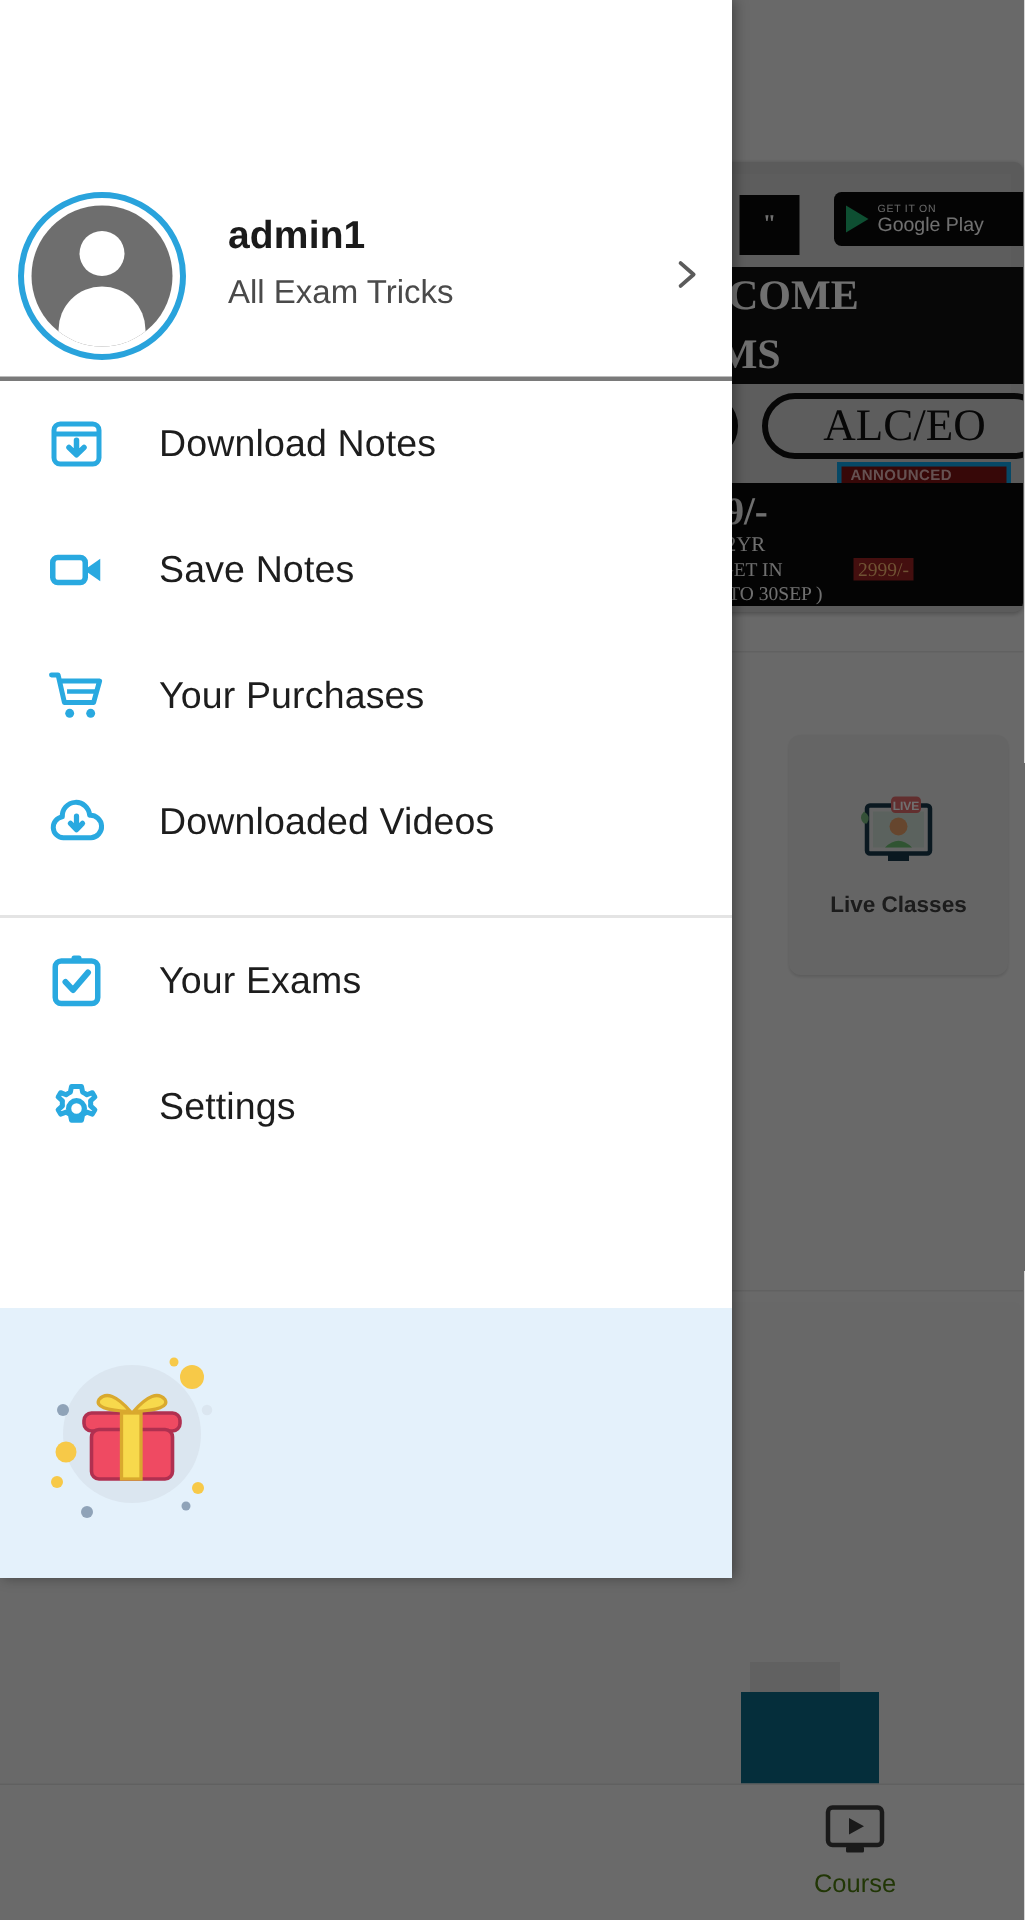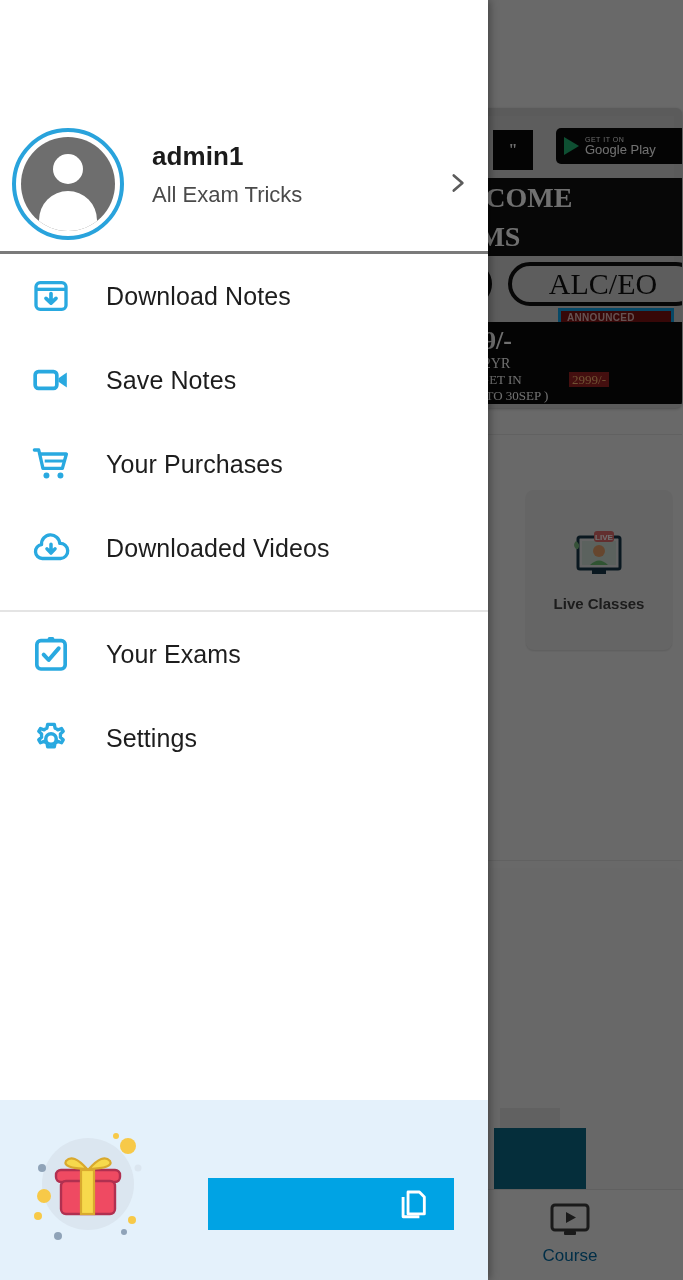--- a/index.html
+++ b/index.html
@@ -226,38 +226,38 @@
     left: 520px;
     top: 12px;
     width: 100px;
     display: flex;
     flex-direction: column;
     align-items: center;
     gap: 6px;
   }
   .bn-label {
     font-size: 17px;
-    color: #0369a1;
+    color: #4d7c0f;
   }
 
   
   #scrim {
     position: absolute;
     inset: 0;
     background: rgba(0,0,0,0.56);
     pointer-events: none;
   }
 
   
   #drawer {
     position: absolute;
     left: 0;
     top: 0;
     width: 488px;
-    height: 1280px;
+    height: 1052px;
     background: #ffffff;
     display: flex;
     flex-direction: column;
     box-shadow: 2px 0 8px rgba(0,0,0,.35);
     overflow: hidden;
   }
 
   
   .drawer-header {
     position: relative;

